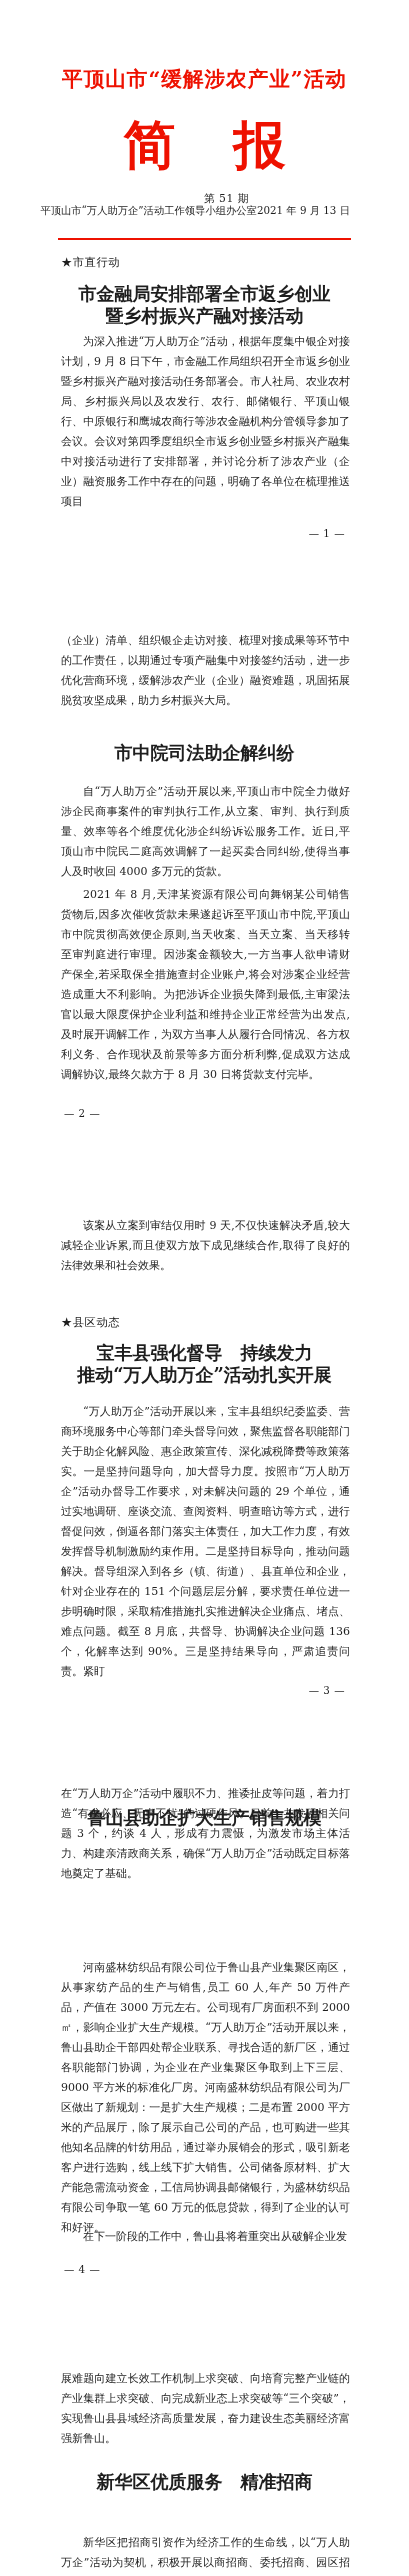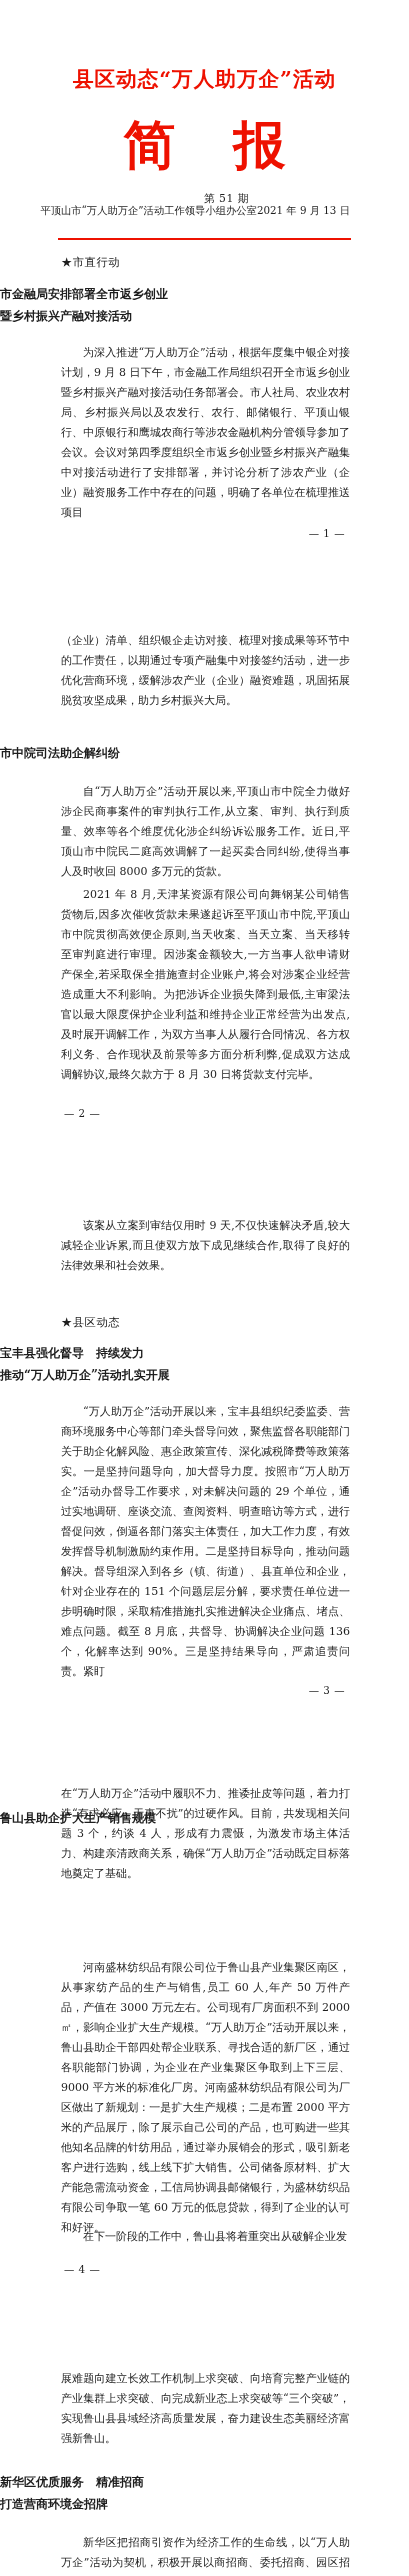--- a/index.html
+++ b/index.html
@@ -21,37 +21,37 @@
     color:var(--accent); font-size:52px; font-weight:900; line-height:1.05;
   }
   .issue-no { top:192px; left:0; right:0; text-align:center; font-size:10.8px; letter-spacing:0.5px;padding-left:44px; }
   .org-date {
     top:204px; left:61px; width:289px; display:flex;
     justify-content:flex-end; font-size:10.3px; white-space:nowrap;
   }
   .red-rule { top:238px; left:58px; width:293px; height:1.5px; background:var(--accent); }
   .section-label { left:61px; font-size:11.3px; letter-spacing:0.5px; }
   .art-title {
-    left:0; right:0; font-size:12px; font-weight:700; line-height:22px;
+    left:0; right:0; text-align:center; font-size:18px; font-weight:700; line-height:22px;
   }
   .body-par {
     left:61px; width:289px; font-size:11px; line-height:20px;
     text-align:justify; text-justify:inter-ideograph;
   }
   .indent { text-indent:2em; }
   .pageno { font-size:10.3px; letter-spacing:0.5px; }
   .pageno.right { right:64px; }
   .pageno.left { left:64px; }
 </style>
 </head>
 <body>
 
 <div class="canvas">
 
-  <div class="abs masthead-title">县区动态“万人助万企”活动</div>
+  <div class="abs masthead-title">平顶山市“缓解涉农产业”活动</div>
 
   <div class="abs banner">
     <span>简</span>
     <span>报</span>
   </div>
 
   <div class="abs issue-no">第 51 期</div>
 
   <div class="abs org-date">
     <span>平顶山市“万人助万企”活动工作领导小组办公室</span>
@@ -60,29 +60,29 @@
 
   <div class="abs red-rule"></div>
 
   <div class="abs section-label" style="top:255px;">★市直行动</div>
 
   <div class="abs art-title" style="top:283px;">
     <div>市金融局安排部署全市返乡创业</div>
     <div>暨乡村振兴产融对接活动</div>
   </div>
 
-  <div class="abs body-par indent" style="top:343px;">为深入推进“万人助万企”活动，根据年度集中银企对接计划，9 月 8 日下午，市金融工作局组织召开全市返乡创业暨乡村振兴产融对接活动任务部署会。市人社局、农业农村局、乡村振兴局以及农发行、农行、邮储银行、平顶山银行、中原银行和鹰城农商行等涉农金融机构分管领导参加了会议。会议对第四季度组织全市返乡创业暨乡村振兴产融集中对接活动进行了安排部署，并讨论分析了涉农产业（企业）融资服务工作中存在的问题，明确了各单位在梳理推送项目</div>
+  <div class="abs body-par indent" style="top:332px;">为深入推进“万人助万企”活动，根据年度集中银企对接计划，9 月 8 日下午，市金融工作局组织召开全市返乡创业暨乡村振兴产融对接活动任务部署会。市人社局、农业农村局、乡村振兴局以及农发行、农行、邮储银行、平顶山银行、中原银行和鹰城农商行等涉农金融机构分管领导参加了会议。会议对第四季度组织全市返乡创业暨乡村振兴产融集中对接活动进行了安排部署，并讨论分析了涉农产业（企业）融资服务工作中存在的问题，明确了各单位在梳理推送项目</div>
 
   <div class="abs pageno right" style="top:527px;">— 1 —</div>
 
   <div class="abs body-par" style="top:631px;">（企业）清单、组织银企走访对接、梳理对接成果等环节中的工作责任，以期通过专项产融集中对接签约活动，进一步优化营商环境，缓解涉农产业（企业）融资难题，巩固拓展脱贫攻坚成果，助力乡村振兴大局。</div>
 
   <div class="abs art-title" style="top:742px;">市中院司法助企解纠纷</div>
 
-  <div class="abs body-par indent" style="top:782px;">自“万人助万企”活动开展以来,平顶山市中院全力做好涉企民商事案件的审判执行工作,从立案、审判、执行到质量、效率等各个维度优化涉企纠纷诉讼服务工作。近日,平顶山市中院民二庭高效调解了一起买卖合同纠纷,使得当事人及时收回 8000 多万元的货款。</div>
+  <div class="abs body-par indent" style="top:782px;">自“万人助万企”活动开展以来,平顶山市中院全力做好涉企民商事案件的审判执行工作,从立案、审判、执行到质量、效率等各个维度优化涉企纠纷诉讼服务工作。近日,平顶山市中院民二庭高效调解了一起买卖合同纠纷,使得当事人及时收回 4000 多万元的货款。</div>
 
   <div class="abs body-par indent" style="top:885px;">2021 年 8 月,天津某资源有限公司向舞钢某公司销售货物后,因多次催收货款未果遂起诉至平顶山市中院,平顶山市中院贯彻高效便企原则,当天收案、当天立案、当天移转至审判庭进行审理。因涉案金额较大,一方当事人欲申请财产保全,若采取保全措施查封企业账户,将会对涉案企业经营造成重大不利影响。为把涉诉企业损失降到最低,主审梁法官以最大限度保护企业利益和维持企业正常经营为出发点,及时展开调解工作，为双方当事人从履行合同情况、各方权利义务、合作现状及前景等多方面分析利弊,促成双方达成调解协议,最终欠款方于 8 月 30 日将货款支付完毕。</div>
 
   <div class="abs pageno left" style="top:1107px;">— 2 —</div>
 
   <div class="abs body-par indent" style="top:1216px;">该案从立案到审结仅用时 9 天,不仅快速解决矛盾,较大减轻企业诉累,而且使双方放下成见继续合作,取得了良好的法律效果和社会效果。</div>
 
   <div class="abs section-label" style="top:1315px;">★县区动态</div>
 
   <div class="abs art-title" style="top:1342px;">
@@ -101,19 +101,18 @@
   <div class="abs body-par indent" style="top:1958px;">河南盛林纺织品有限公司位于鲁山县产业集聚区南区，从事家纺产品的生产与销售,员工 60 人,年产 50 万件产品，产值在 3000 万元左右。公司现有厂房面积不到 2000 ㎡，影响企业扩大生产规模。“万人助万企”活动开展以来，鲁山县助企干部四处帮企业联系、寻找合适的新厂区，通过各职能部门协调，为企业在产业集聚区争取到上下三层、9000 平方米的标准化厂房。河南盛林纺织品有限公司为厂区做出了新规划：一是扩大生产规模；二是布置 2000 平方米的产品展厅，除了展示自己公司的产品，也可购进一些其他知名品牌的针纺用品，通过举办展销会的形式，吸引新老客户进行选购，线上线下扩大销售。公司储备原材料、扩大产能急需流动资金，工信局协调县邮储银行，为盛林纺织品有限公司争取一笔 60 万元的低息贷款，得到了企业的认可和好评。</div>
 
   <div class="abs body-par indent" style="top:2227px;">在下一阶段的工作中，鲁山县将着重突出从破解企业发</div>
 
   <div class="abs pageno left" style="top:2263px;">— 4 —</div>
 
   <div class="abs body-par" style="top:2369px;">展难题向建立长效工作机制上求突破、向培育完整产业链的产业集群上求突破、向完成新业态上求突破等“三个突破”，实现鲁山县县域经济高质量发展，奋力建设生态美丽经济富强新鲁山。</div>
 
   <div class="abs art-title" style="top:2471px;">
     <div>新华区优质服务　精准招商</div>
-    <div>打造营商环境金招牌</div>
   </div>
 
   <div class="abs body-par indent" style="top:2533px;">新华区把招商引资作为经济工作的生命线，以“万人助万企”活动为契机，积极开展以商招商、委托招商、园区招商。一是明确招商目标。把“一主四强”产业（现代服务业主导产业，数字经济、总部经济、楼宇经济、高新技术产业）作为招商引资主攻方向，认真编制“四张图谱”，积极开展“四个拜访”，齐心协力写好招商引资文章；二是狠抓项目签约。按照“一个平台、一次活动、一个主题、一个链条”招商思路,围绕“五区四园一楼宇”量身打造专题招商活动。先后举办新华产业新城项目签约仪式、京东电器签约仪式、数字产业专题招商会等 9 场专题集中签约活动；三是强推项目落地。强化结果导向,持续加强土地收储,完善基础设施，跟进配套服务，确保重资产“拿地即开工”、轻资产“装修即入住”。京东电器平顶山城市旗舰店、新华区数字经济创新创业孵化园、万海海洋世界主题公园等 11 个项目总投</div>
 
 </div>
 
 
 </body></html>

